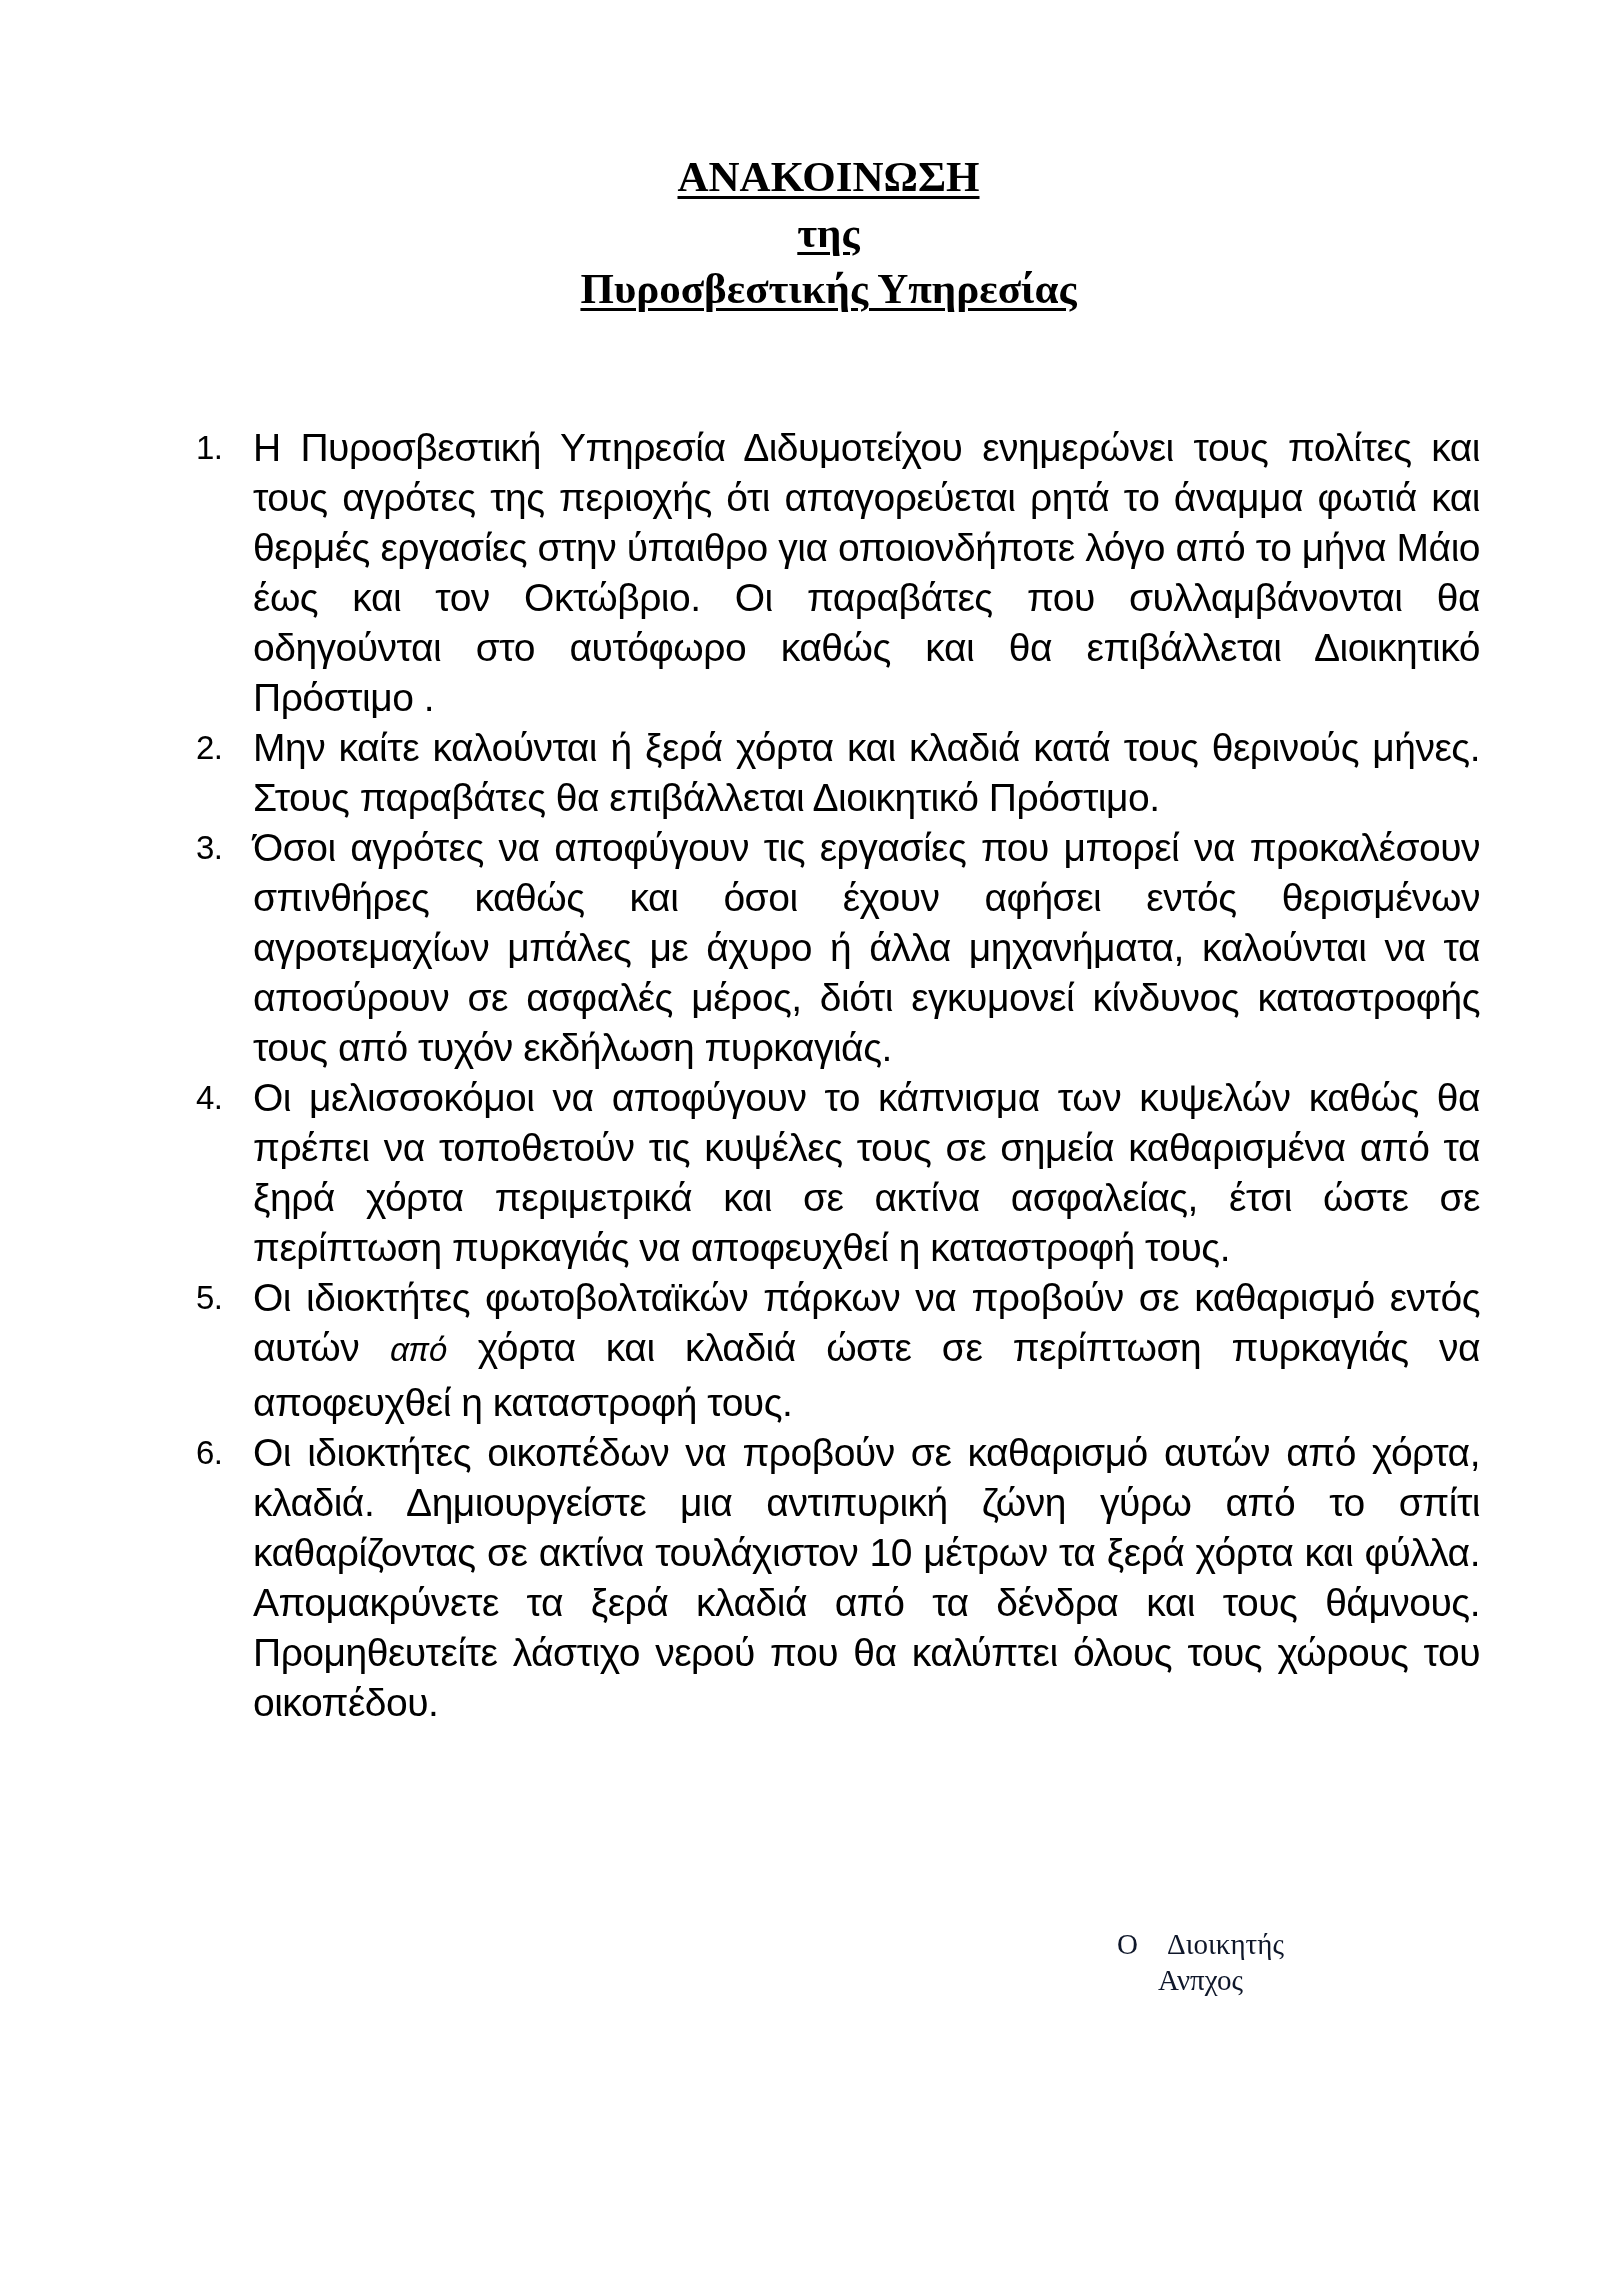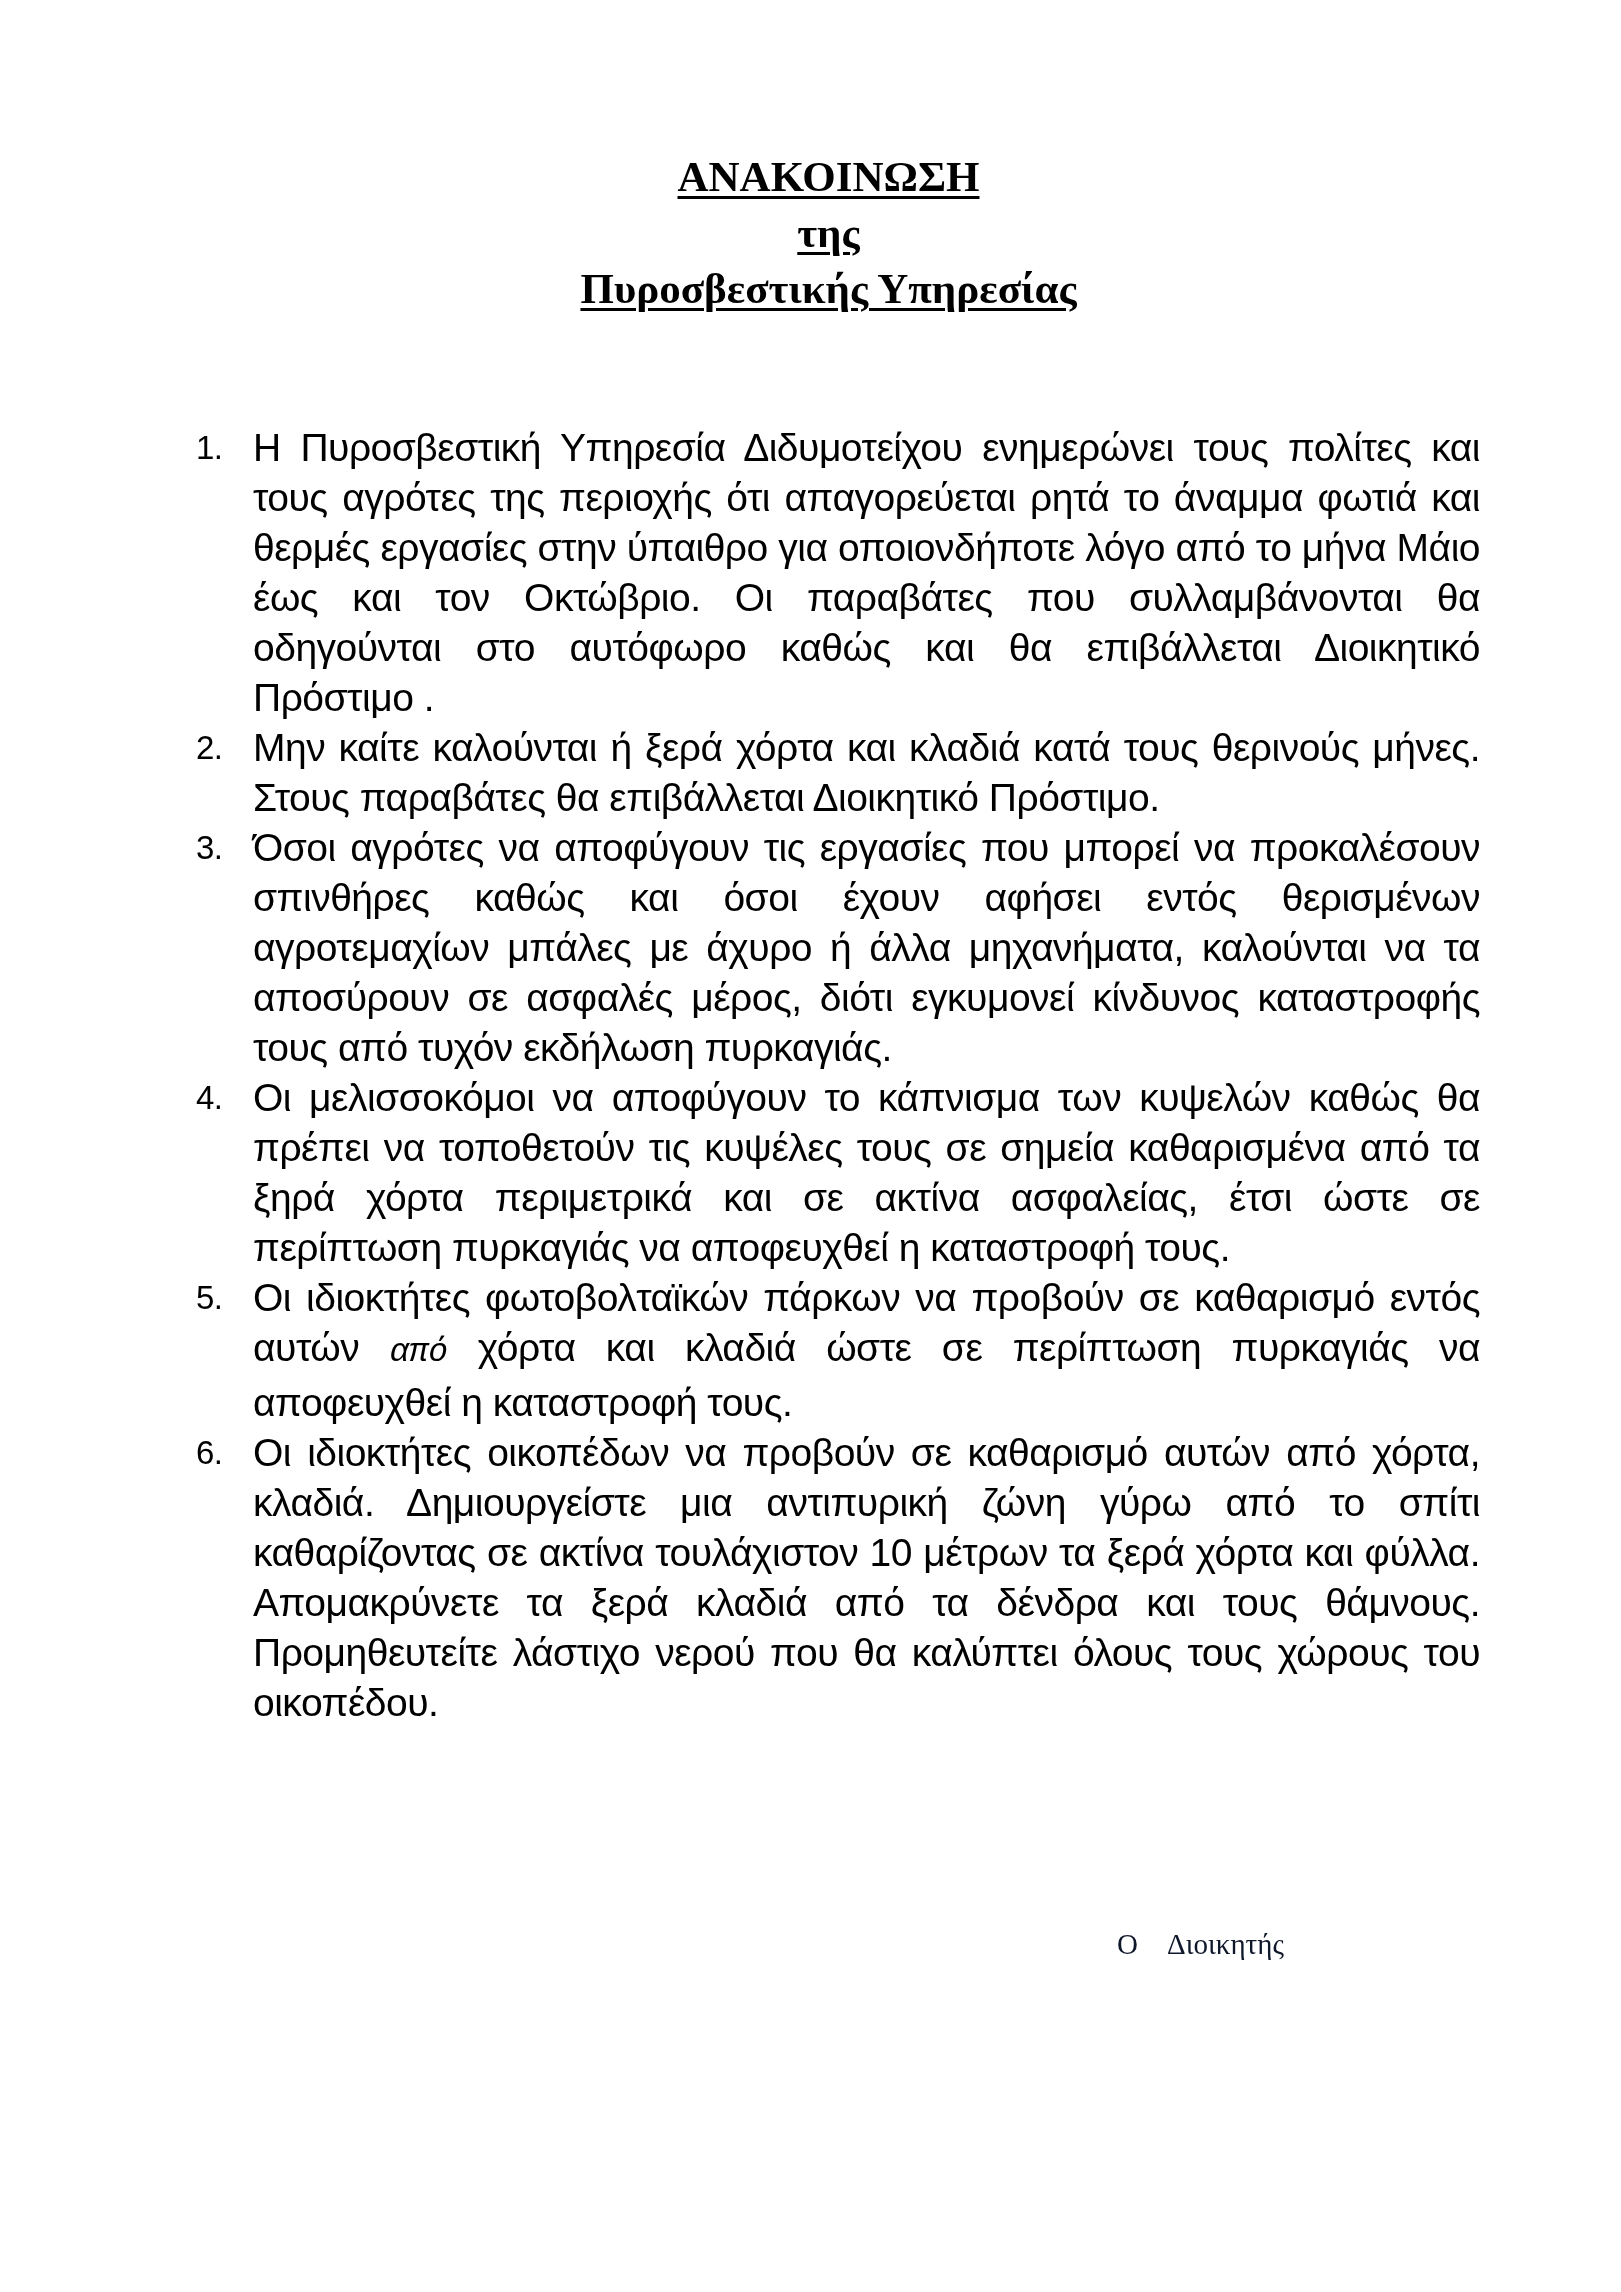--- a/index.html
+++ b/index.html
@@ -59,15 +59,16 @@
     <p class="item">
       <span class="num">6.</span>
       <span>Οι ιδιοκτήτες οικοπέδων να προβούν σε καθαρισμό αυτών από χόρτα, κλαδιά. Δημιουργείστε μια αντιπυρική ζώνη γύρω από το σπίτι καθαρίζοντας σε ακτίνα τουλάχιστον 10 μέτρων τα ξερά χόρτα και φύλλα. Απομακρύνετε τα ξερά κλαδιά από τα δένδρα και τους θάμνους. Προμηθευτείτε λάστιχο νερού που θα καλύπτει όλους τους χώρους του οικοπέδου.</span>
     </p>
   </div>
 
   <div class="signature">
     <div class="sig-role">
       <span>Ο</span><span class="gap"></span><span>Διοικητής</span>
     </div>
+    <div>Ανπχος</div>
   </div>
 </div>
 
 
 </body></html>

